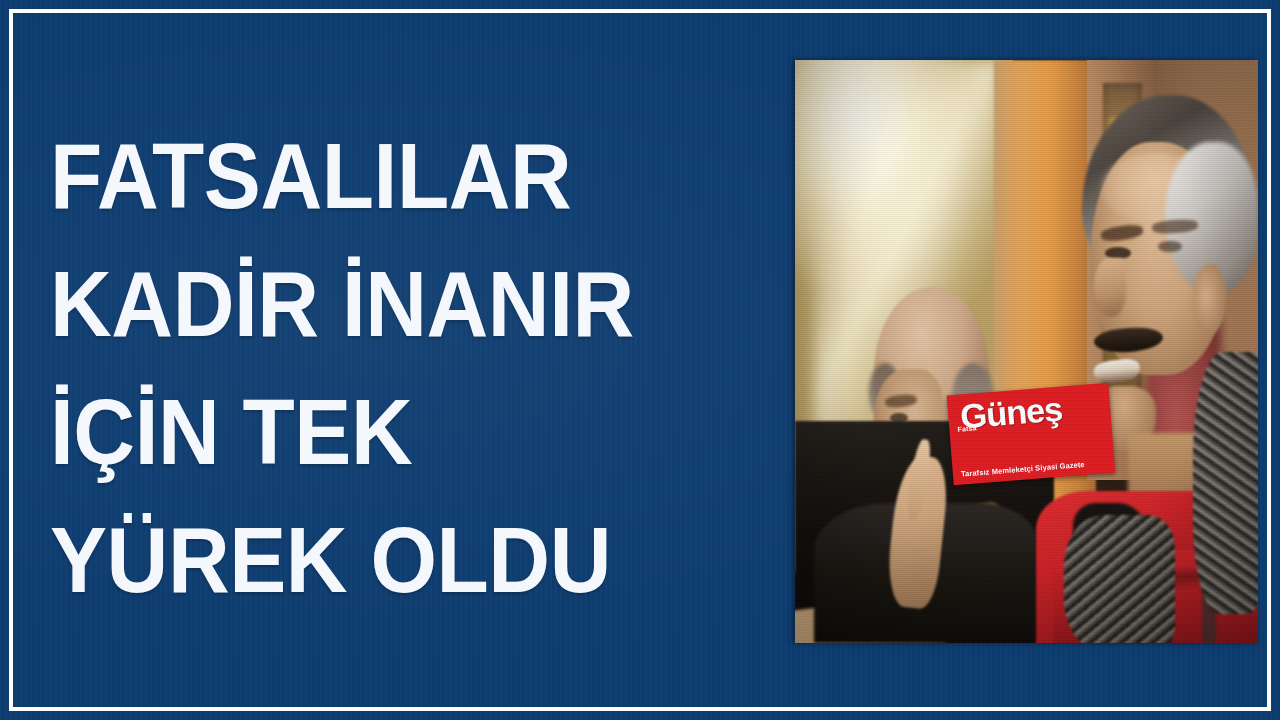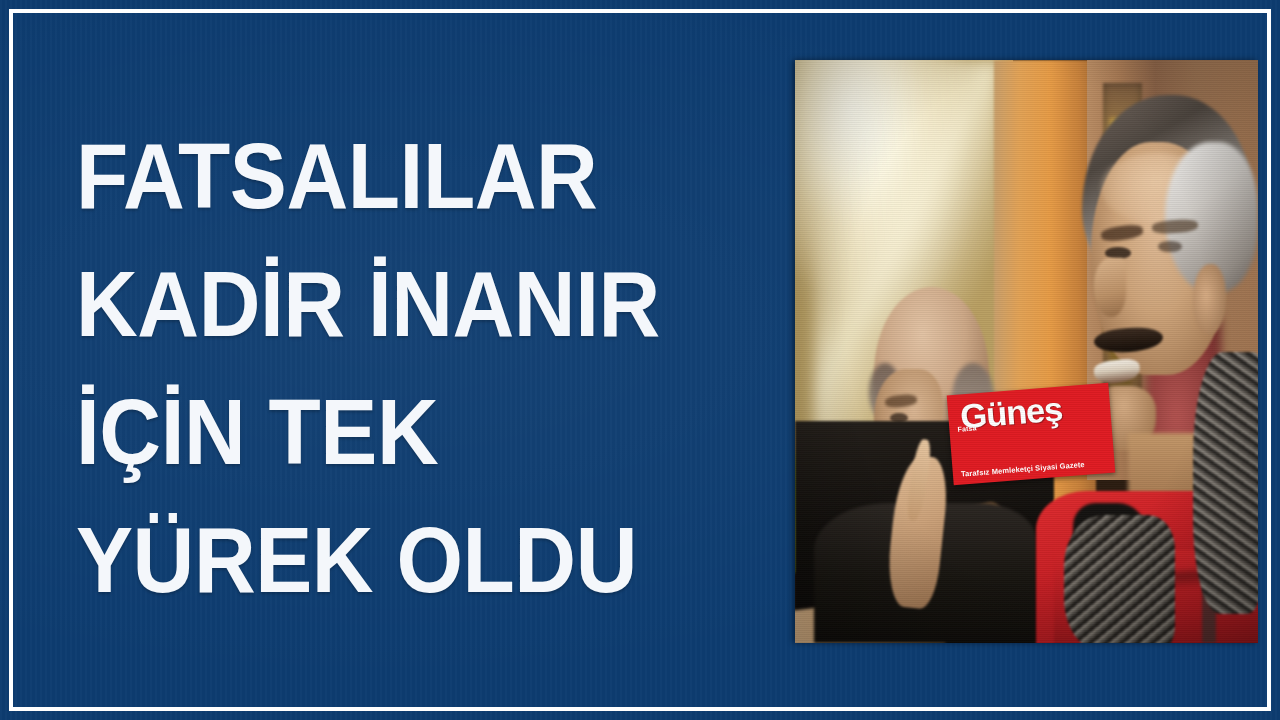--- a/index.html
+++ b/index.html
@@ -35,21 +35,21 @@
     left:9px; top:9px;
     width:1262px; height:702px;
     border:4px solid #ffffff;
     pointer-events:none;
     z-index:40;
   }
 
   
   .headline{
     position:absolute;
-    left:76px; top:112px;
+    left:50px; top:112px;
     width:730px;
     z-index:20;
   }
   .headline-line{
     display:block;
     color:#f4f7fb;
     font-family:"Liberation Sans", sans-serif;
     font-weight:bold;
     font-size:92px;
     line-height:128px;

